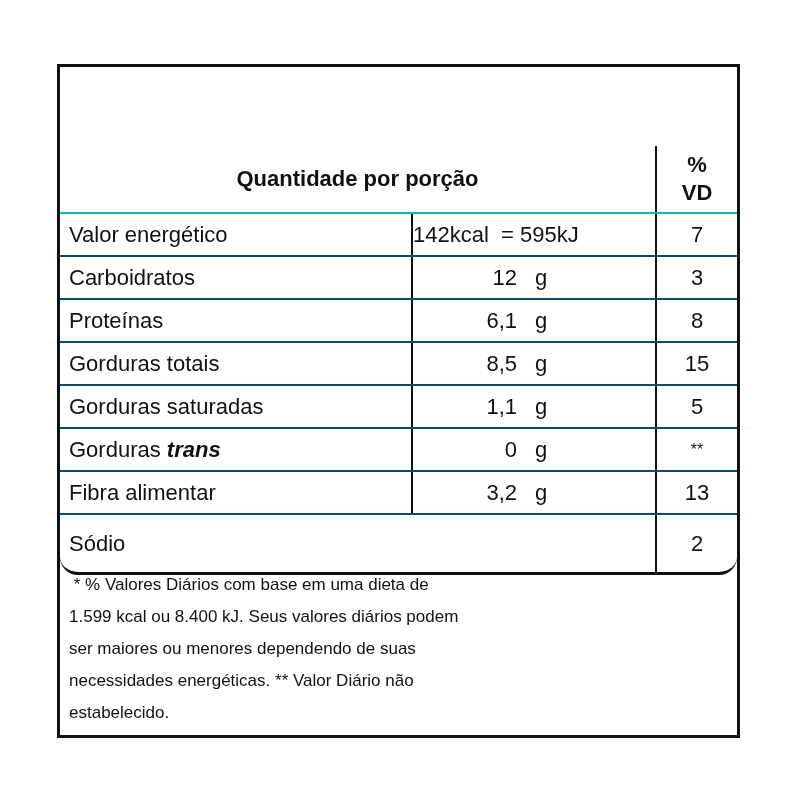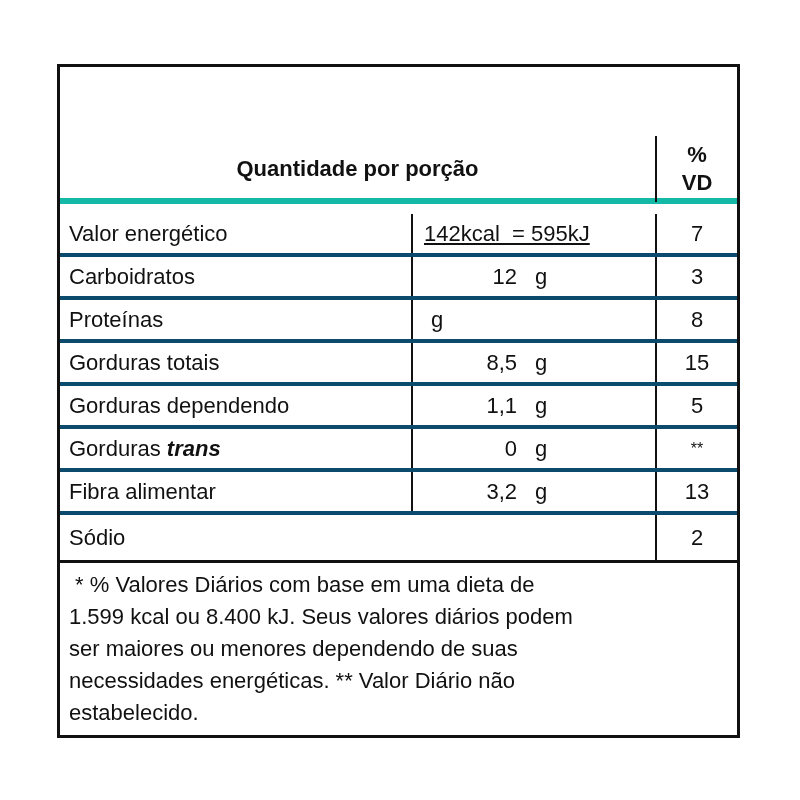--- a/index.html
+++ b/index.html
@@ -1,33 +1,33 @@
 <!DOCTYPE html>
 <html><head>
 <meta charset="utf-8">
 <style>
   html, body { margin: 0; padding: 0; background: #ffffff; }
   body { width: 800px; height: 800px; position: relative; font-family: "Liberation Sans", sans-serif; color: #111; }
   .label { position: absolute; left: 57px; top: 64px; width: 683px; height: 674px; box-sizing: border-box; border: 3px solid #111; }
   .title-block { position: absolute; left: 0; top: 0; width: 677px; height: 79px; border-bottom: 3px solid #111; box-sizing: border-box; text-align: center; }
   .title { font-weight: bold; font-size: 24px; line-height: 28px; margin-top: 14px; letter-spacing: 0.2px; }
   .subtitle { font-weight: bold; font-size: 22px; line-height: 28px; }
-  .head-row { position: absolute; left: 0; top: 69px; width: 677px; height: 68px; border-bottom: 6px solid #14b8a6; box-sizing: border-box; }
+  .head-row { position: absolute; left: 0; top: 79px; width: 677px; height: 68px; border-bottom: 2px solid #14b8a6; box-sizing: border-box; }
   .head-qty { position: absolute; left: 0; top: 0; width: 595px; height: 66px; display: flex; align-items: center; justify-content: center; font-weight: bold; font-size: 22px; }
   .head-vd { position: absolute; left: 595px; top: 0; width: 82px; height: 66px; border-left: 2px solid #111; box-sizing: border-box; text-align: center; font-weight: bold; font-size: 22px; line-height: 28px; padding-top: 5px; }
   .rows { position: absolute; left: 0; top: 147px; width: 677px; }
-  .row { position: relative; height: 43px; border-bottom: 4px solid #0c4a6e; box-sizing: border-box; font-size: 22px; }
-  .row.last { border-bottom: 3px solid #111; height: 48px; }
+  .row { position: relative; height: 43px; border-bottom: 2px solid #0c4a6e; box-sizing: border-box; font-size: 22px; }
+  .row.last { border-bottom: 3px solid #111; height: 60px; border-radius: 18px; }
   .c-name { position: absolute; left: 0; top: 0; width: 351px; height: 100%; padding-left: 9px; box-sizing: border-box; display: flex; align-items: center; }
   .c-amt { position: absolute; left: 351px; top: 0; width: 244px; height: 100%; border-left: 2px solid #111; box-sizing: border-box; display: flex; align-items: center; }
   .c-vd { position: absolute; left: 595px; top: 0; width: 82px; height: 100%; border-left: 2px solid #111; box-sizing: border-box; display: flex; align-items: center; justify-content: center; }
   .amt-num { display: inline-block; width: 104px; text-align: right; }
   .amt-unit { display: inline-block; margin-left: 18px; }
-  .energy { padding-left: 11px; white-space: pre; text-decoration: underline; }
-  .footnote { position: absolute; left: 0; top: 492px; width: 677px; padding: 10px 9px 0 9px; box-sizing: border-box; font-size: 22px; line-height: 32px; }
+  .energy { white-space: pre; }
+  .footnote { position: absolute; left: 0; top: 492px; width: 677px; padding: 10px 9px 0 9px; box-sizing: border-box; font-size: 17px; line-height: 32px; }
   .vd-stars { font-size: 16px; }
   em { font-style: italic; font-weight: bold; }
 </style>
 </head>
 <body>
 
 <div class="label">
 
   <div class="head-row">
     <div class="head-qty">Quantidade por porção</div>
@@ -49,34 +49,35 @@
       <div class="c-name">Carboidratos</div>
       <div class="c-amt">
           <span class="amt-num">12</span>
           <span class="amt-unit">g</span>
         </div>
       <div class="c-vd">3</div>
     </div>
     <div class="row">
       <div class="c-name">Proteínas</div>
       <div class="c-amt">
+          <span class="amt-num">6,1</span>
           <span class="amt-unit">g</span>
         </div>
       <div class="c-vd">8</div>
     </div>
     <div class="row">
       <div class="c-name">Gorduras totais</div>
       <div class="c-amt">
           <span class="amt-num">8,5</span>
           <span class="amt-unit">g</span>
         </div>
       <div class="c-vd">15</div>
     </div>
     <div class="row">
-      <div class="c-name">Gorduras dependendo</div>
+      <div class="c-name">Gorduras saturadas</div>
       <div class="c-amt">
           <span class="amt-num">1,1</span>
           <span class="amt-unit">g</span>
         </div>
       <div class="c-vd">5</div>
     </div>
     <div class="row">
       <div class="c-name">
           <span style="white-space:pre">Gorduras </span>
           <em>trans</em>

